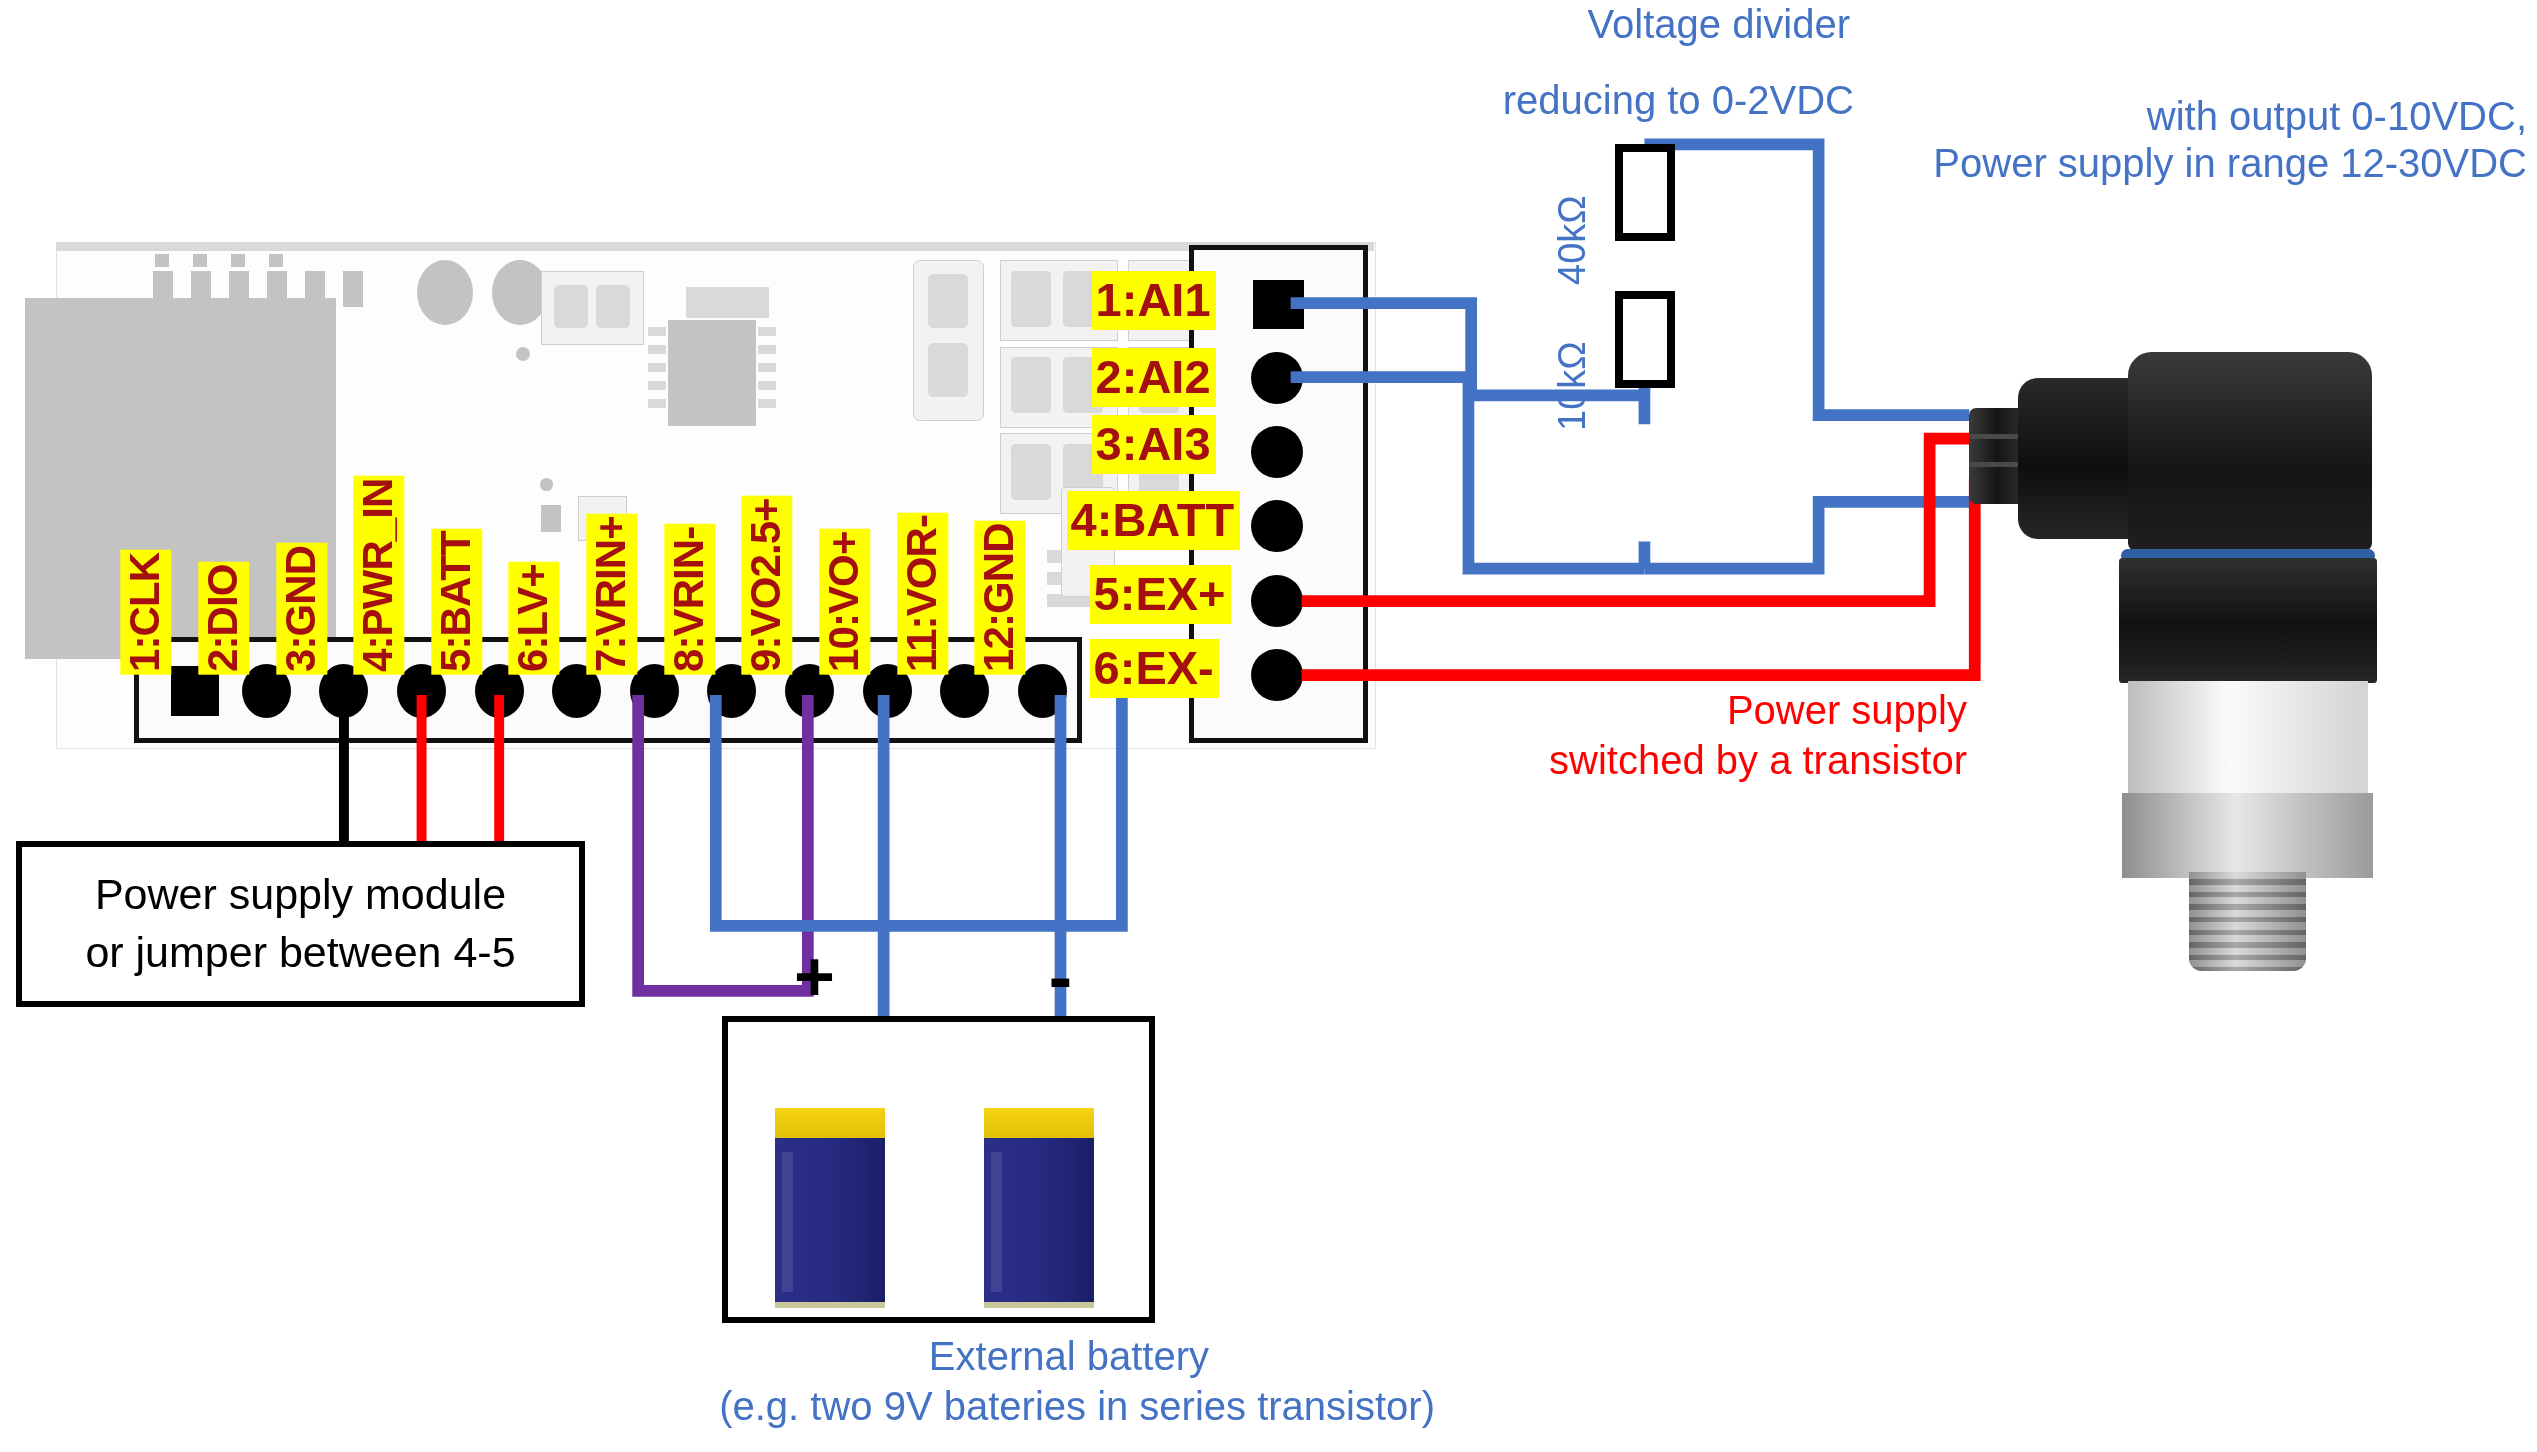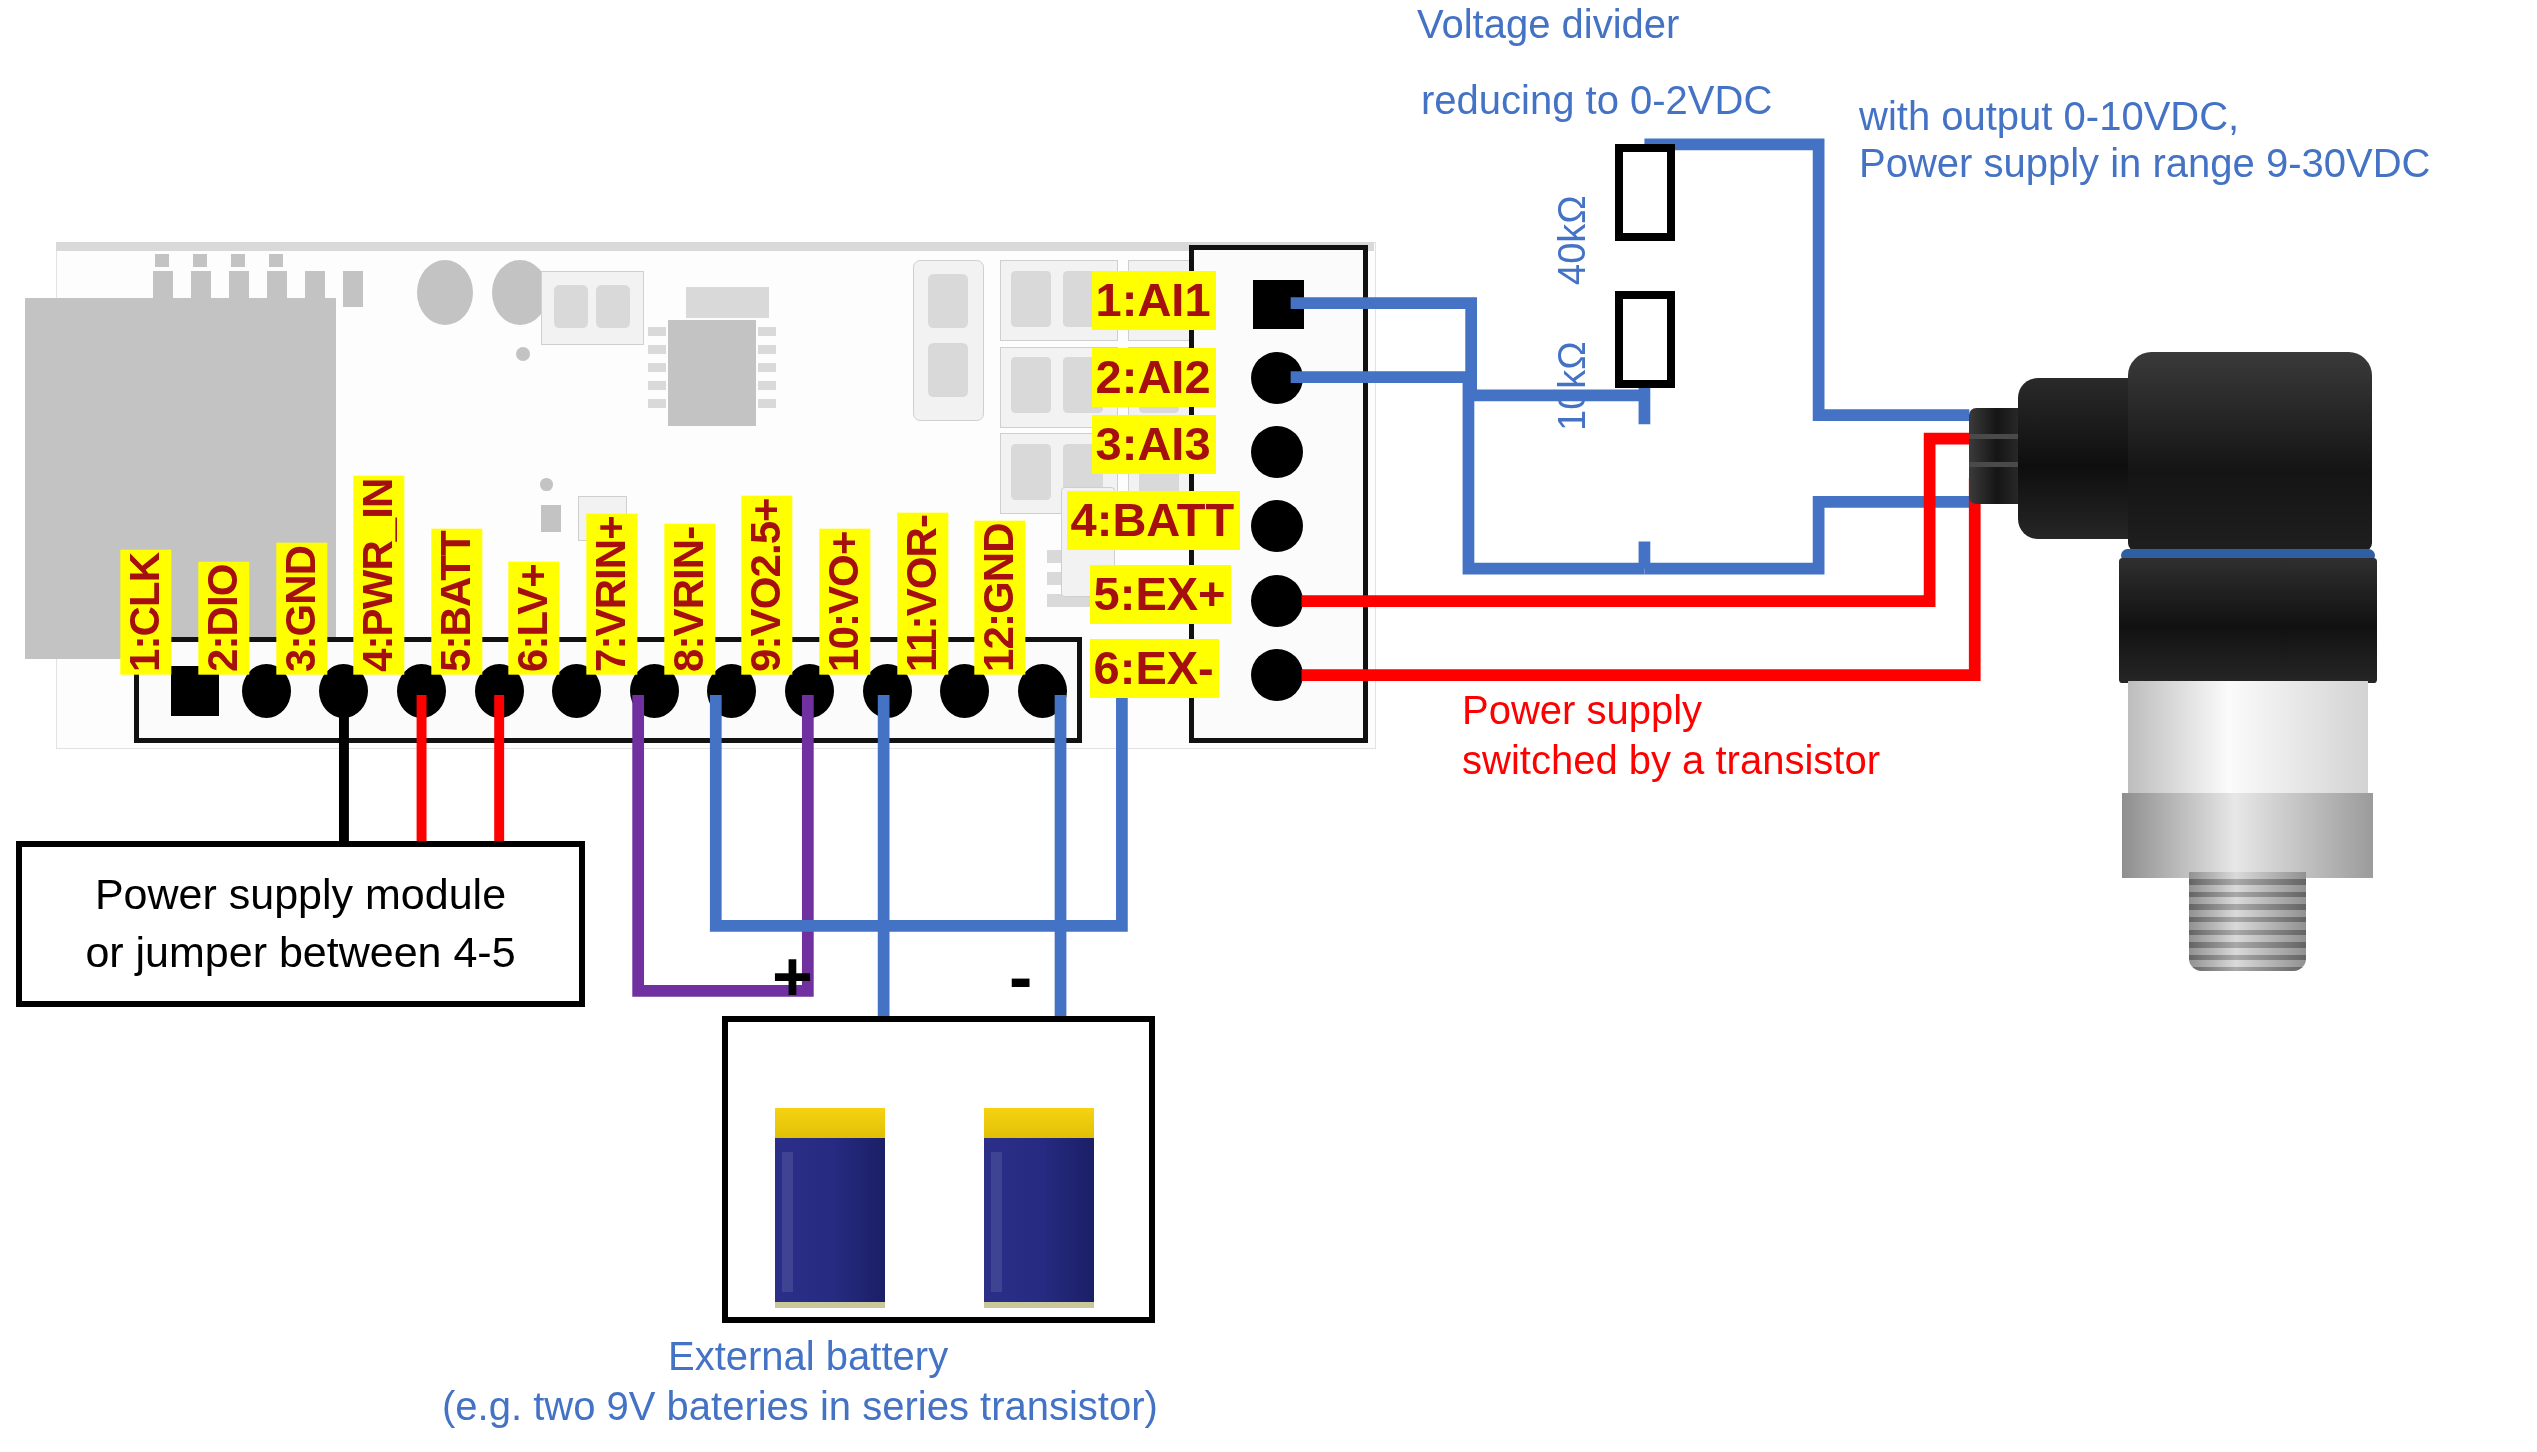--- a/index.html
+++ b/index.html
@@ -4,21 +4,21 @@
 <title>Wiring Diagram</title>
 <style>
   html,body{margin:0;padding:0;background:#ffffff;}
   body{width:2538px;height:1453px;position:relative;overflow:hidden;
        font-family:"Liberation Sans", sans-serif;}
   .stage{position:absolute;left:0;top:0;width:2538px;height:1453px;}
   svg.layer{position:absolute;left:0;top:0;width:2538px;height:1453px;overflow:visible;}
 
   
   .ann{position:absolute;color:#4472c4;font-size:40px;line-height:1.12;
-       text-align:left;font-family:"Liberation Sans", sans-serif;white-space:nowrap;}
+       text-align:right;font-family:"Liberation Sans", sans-serif;white-space:nowrap;}
   .ann.red{color:#ff0000;}
   .ann.black{color:#000000;}
 
   
   .pinlbl{position:absolute;background:#ffff00;color:#a50f10;
           font-size:42px;font-weight:bold;letter-spacing:-0.9px;
           font-family:"Liberation Sans", sans-serif;
           transform-origin:left bottom;white-space:nowrap;
           padding:0.9px 2.7px 1.8px 2.7px;}
   .rlbl{position:absolute;background:#ffff00;color:#a50f10;
@@ -271,21 +271,21 @@
   <div class="rlbl" style="left:1092px;top:348px;">2:AI2</div>
   <div class="rlbl" style="left:1092px;top:415px;">3:AI3</div>
   <div class="rlbl" style="left:1067px;top:491px;">4:BATT</div>
   <div class="rlbl" style="left:1090px;top:565px;">5:EX+</div>
   <div class="rlbl" style="left:1090px;top:639px;">6:EX-</div>
 
   <div class="ann" style="left:1417px;top:1.8px;width:433px;">Voltage divider</div>
   <div class="ann" style="left:1421px;top:54px;width:433px;margin-top:24px;">reducing to 0-2VDC</div>
 
   <div class="ann" style="left:1859px;top:94px;width:668px;">with output 0-10VDC,</div>
-  <div class="ann" style="left:1859px;top:141px;width:668px;">Power supply in range 9-30VDC</div>
+  <div class="ann" style="left:1859px;top:141px;width:668px;">Power supply in range 12-30VDC</div>
 
   <div class="ann red" style="left:1462px;top:738px;width:505px;">switched by a transistor</div>
   <div class="ann red" style="left:1462px;top:688px;width:505px;">Power supply</div>
 
   <div class="ann" style="left:668px;top:1334px;width:541px;">External battery</div>
   <div class="ann" style="left:442px;top:1384px;width:993px;">(e.g. two 9V bateries in series transistor)</div>
 
 </div>
 
 

